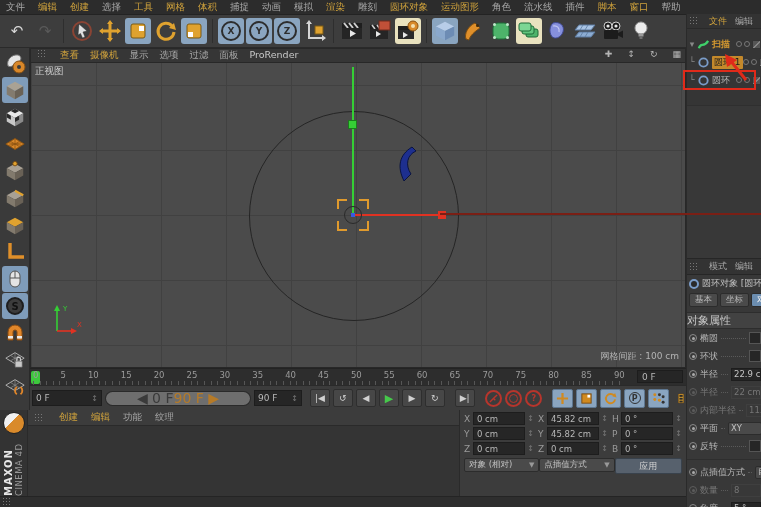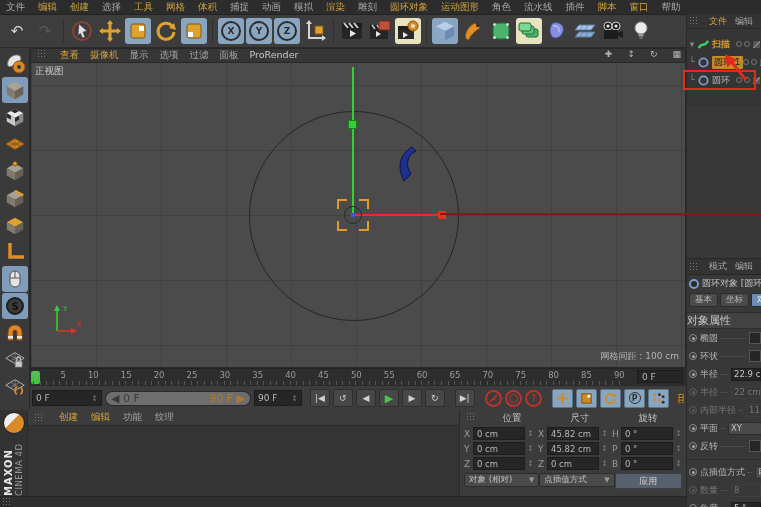--- a/index.html
+++ b/index.html
@@ -82,22 +82,22 @@
     padding-left:4px;box-sizing:border-box;}
   #transport{left:30px;top:385px;width:656px;height:25px;background:#3c3c3c;
     border-top:1px solid #2a2a2a;display:flex;align-items:center;box-sizing:border-box;
     padding:0 2px;gap:3px;}
   .t-field{height:16px;background:#262626;border:1px solid #1d1d1d;color:#b8b8b8;
     font-size:9px;display:flex;align-items:center;padding:0 3px;box-sizing:border-box;flex:none;}
   .spin{margin-left:auto;color:#777;font-size:8px;}
   #range-slider{width:146px;height:15px;background:#2a2a2a;border-radius:8px;
     display:flex;align-items:center;flex:none;position:relative;}
   #range-fill{position:absolute;left:1px;top:1px;right:1px;bottom:1px;background:#6e6e6e;
-    border-radius:7px;display:flex;align-items:center;justify-content:space-between;
-    padding:0 5px;font-size:11px;color:#3a3a3a;}
+    border-radius:7px;display:flex;align-items:center;justify-content:center;
+    padding:0 5px;font-size:14px;color:#3a3a3a;}
   #range-fill .r{color:#b57a28;}
   .t-btn{width:20px;height:18px;background:#474747;border:1px solid #2e2e2e;border-radius:2px;
     color:#d0d0d0;font-size:9px;display:flex;align-items:center;justify-content:center;
     flex:none;box-sizing:border-box;}
   .t-btn.play{color:#46c94b;font-size:11px;}
   .t-red{width:17px;height:17px;border-radius:50%;border:2px solid #b7352c;box-sizing:border-box;
     display:flex;align-items:center;justify-content:center;color:#b7352c;font-size:8px;
     font-weight:bold;flex:none;}
   .t-blue{width:21px;height:19px;background:#8aa5c0;border:1px solid #5d7690;border-radius:2px;
     display:flex;align-items:center;justify-content:center;flex:none;box-sizing:border-box;}
@@ -614,26 +614,20 @@
     <span class="handle"></span>
     <span class="hi">创建</span>
     <span class="hi">编辑</span>
     <span>功能</span>
     <span>纹理</span>
   </div>
   <div style="height:70px"></div>
 </div>
 
 <div id="coordman" class="abs">
-  <div class="co-head">
-    <span class="handle" style="flex:none"></span>
-    <span>位置</span>
-    <span>尺寸</span>
-    <span>旋转</span>
-  </div>
   <div class="co-row">
     <div class="co-cell">
         <span class="lab">X</span>
         <span class="val">0 cm</span>
         <span class="spin">↕</span>
       </div>
     <div class="co-cell">
         <span class="lab">X</span>
         <span class="val">45.82 cm</span>
         <span class="spin">↕</span>

